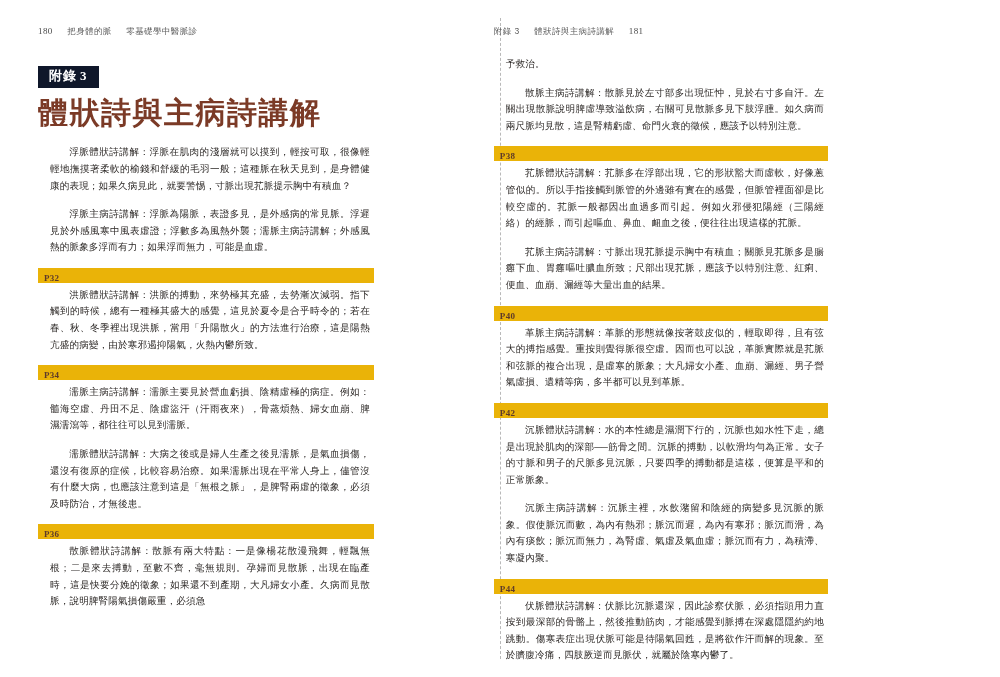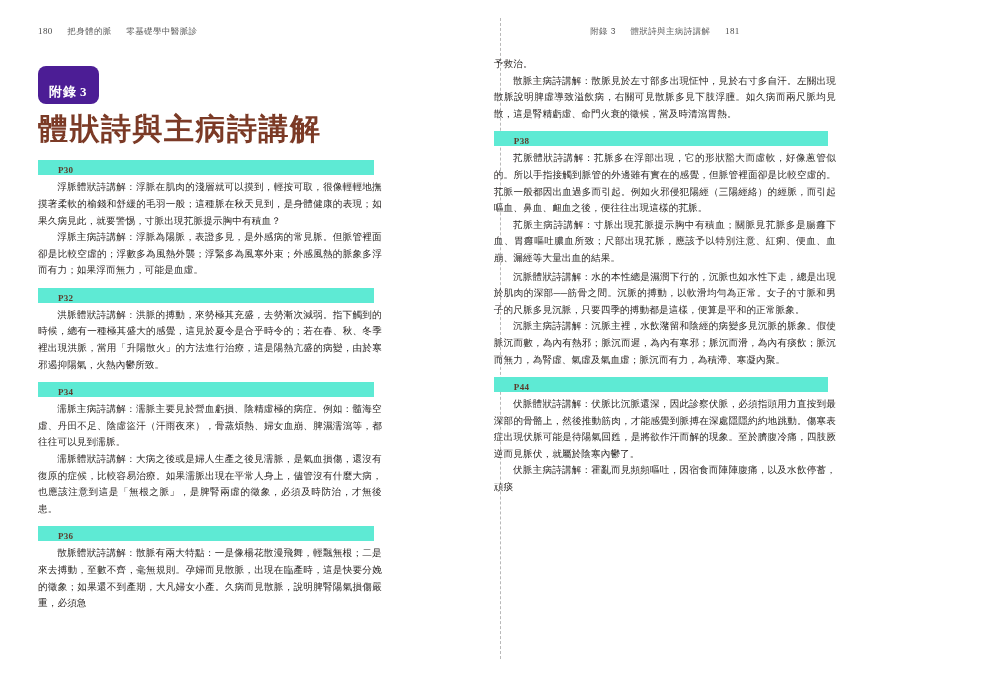--- a/index.html
+++ b/index.html
@@ -41,81 +41,81 @@
   .runhead {
     font-family: "Liberation Sans", "DejaVu Sans", sans-serif;
     font-size: 8.5px;
     color: #5c5c5c;
     letter-spacing: .4px;
     white-space: nowrap;
     height: 14px;
     line-height: 14px;
   }
   .runhead-left  { text-align: left; }
-  .runhead-right { text-align: center; }
+  .runhead-right { text-align: left; }
   .runhead .folio {
     font-family: "Liberation Serif", serif;
     font-size: 9px;
     color: #4a4a4a;
   }
   .runhead .sep { display: inline-block; width: 9px; }
 
   
   .title-block { margin-top: 28px; margin-bottom: 14px; }
   .badge {
     display: inline-block;
-    background: #4c1d95;
+    background: #0f172a;
     color: #ffffff;
     font-size: 13px;
     font-weight: bold;
     letter-spacing: 1px;
-    padding: 19px 11px 4px 11px;
-    border-radius: 8px;
+    padding: 3px 11px 4px 11px;
+    border-radius: 0;
     line-height: 1.15;
   }
   .badge .num {
     font-family: "Liberation Serif", serif;
     font-size: 13px;
     padding-left: 3px;
   }
   .appendix-title {
     margin-top: 7px;
     font-size: 30px;
     font-weight: bold;
     color: #7b3a26;
     letter-spacing: 1.5px;
     line-height: 1.18;
     white-space: nowrap;
   }
 
   
   .section { margin-bottom: 2px; }
   .section-bar {
-    background: #5eead4;
+    background: #eab308;
     height: 15px;
     line-height: 15px;
-    padding-left: 20px;
+    padding-left: 6px;
     margin: 9px 8px 4px 0;
   }
   .section-bar-label {
     font-family: "Liberation Serif", "DejaVu Serif", serif;
     font-size: 9px;
     font-weight: bold;
     color: #5d3a2a;
     letter-spacing: .3px;
   }
 
   
   .para {
     font-size: 9.6px;
     line-height: 16.6px;
     text-align: justify;
     text-justify: inter-ideograph;
     text-indent: 2em;
-    margin: 0;
+    margin: 12px;
     color: #2b2725;
     letter-spacing: .12px;
   }
   .para + .para { margin-top: 0px; }
   .para.noindent { text-indent: 0; }
   .flow > .para:first-child { margin-top: 0; }
 </style>
 </head>
 <body>
 
@@ -134,26 +134,23 @@
     </div>
 
     <div class="title-block">
       <div class="badge">
         <span>附錄</span><span class="num">3</span>
       </div>
       <div class="appendix-title">體狀詩與主病詩講解</div>
     </div>
 
     <div class="section">
-      <div class="section-bar">
-        <span class="section-bar-label">P30</span>
-      </div>
       <div class="flow">
         <p class="para">浮脈體狀詩講解：浮脈在肌肉的淺層就可以摸到，輕按可取，很像輕輕地撫摸著柔軟的榆錢和舒緩的毛羽一般；這種脈在秋天見到，是身體健康的表現；如果久病見此，就要警惕，寸脈出現芤脈提示胸中有積血？</p>
-        <p class="para">浮脈主病詩講解：浮脈為陽脈，表證多見，是外感病的常見脈。但脈管裡面卻是比較空虛的；浮數多為風熱外襲；浮緊多為風寒外束；外感風熱的脈象多浮而有力；如果浮而無力，可能是血虛。</p>
+        <p class="para">浮脈主病詩講解：浮脈為陽脈，表證多見，是外感病的常見脈。浮遲見於外感風寒中風表虛證；浮數多為風熱外襲；濡脈主病詩講解；外感風熱的脈象多浮而有力；如果浮而無力，可能是血虛。</p>
       </div>
     </div>
 
     <div class="section">
       <div class="section-bar">
         <span class="section-bar-label">P32</span>
       </div>
       <div class="flow">
         <p class="para">洪脈體狀詩講解：洪脈的搏動，來勢極其充盛，去勢漸次減弱。指下觸到的時候，總有一種極其盛大的感覺，這見於夏令是合乎時令的；若在春、秋、冬季裡出現洪脈，當用「升陽散火」的方法進行治療，這是陽熱亢盛的病變，由於寒邪遏抑陽氣，火熱內鬱所致。</p>
       </div>
@@ -186,35 +183,46 @@
       <span>附錄</span>
       <span>3</span>
       <span class="sep"></span>
       <span>體狀詩與主病詩講解</span>
       <span class="sep"></span>
       <span class="folio">181</span>
     </div>
 
     <div class="flow" style="margin-top:18px;">
       <p class="para noindent">予救治。</p>
-      <p class="para">散脈主病詩講解：散脈見於左寸部多出現怔忡，見於右寸多自汗。左關出現散脈說明脾虛導致溢飲病，右關可見散脈多見下肢浮腫。如久病而兩尺脈均見散，這是腎精虧虛、命門火衰的徵候，當及時清瀉胃熱。</p>
+      <p class="para">散脈主病詩講解：散脈見於左寸部多出現怔忡，見於右寸多自汗。左關出現散脈說明脾虛導致溢飲病，右關可見散脈多見下肢浮腫。如久病而兩尺脈均見散，這是腎精虧虛、命門火衰的徵候，應該予以特別注意。</p>
     </div>
 
     <div class="section">
       <div class="section-bar">
         <span class="section-bar-label">P38</span>
       </div>
       <div class="flow">
         <p class="para">芤脈體狀詩講解：芤脈多在浮部出現，它的形狀豁大而虛軟，好像蔥管似的。所以手指接觸到脈管的外邊雖有實在的感覺，但脈管裡面卻是比較空虛的。芤脈一般都因出血過多而引起。例如火邪侵犯陽經（三陽經絡）的經脈，而引起嘔血、鼻血、衄血之後，便往往出現這樣的芤脈。</p>
         <p class="para">芤脈主病詩講解：寸脈出現芤脈提示胸中有積血；關脈見芤脈多是腸癰下血、胃癰嘔吐膿血所致；尺部出現芤脈，應該予以特別注意、紅痢、便血、血崩、漏經等大量出血的結果。</p>
       </div>
     </div>
 
-
-    <div class="section">
+    <div class="section">
+      <div class="section-bar">
+        <span class="section-bar-label">P40</span>
+      </div>
+      <div class="flow">
+        <p class="para">革脈主病詩講解：革脈的形態就像按著鼓皮似的，輕取即得，且有弦大的搏指感覺。重按則覺得脈很空虛。因而也可以說，革脈實際就是芤脈和弦脈的複合出現，是虛寒的脈象；大凡婦女小產、血崩、漏經、男子營氣虛損、遺精等病，多半都可以見到革脈。</p>
+      </div>
+    </div>
+
+    <div class="section">
+      <div class="section-bar">
+        <span class="section-bar-label">P42</span>
+      </div>
       <div class="flow">
         <p class="para">沉脈體狀詩講解：水的本性總是濕潤下行的，沉脈也如水性下走，總是出現於肌肉的深部──筋骨之間。沉脈的搏動，以軟滑均勻為正常。女子的寸脈和男子的尺脈多見沉脈，只要四季的搏動都是這樣，便算是平和的正常脈象。</p>
         <p class="para">沉脈主病詩講解：沉脈主裡，水飲潴留和陰經的病變多見沉脈的脈象。假使脈沉而數，為內有熱邪；脈沉而遲，為內有寒邪；脈沉而滑，為內有痰飲；脈沉而無力，為腎虛、氣虛及氣血虛；脈沉而有力，為積滯、寒凝內聚。</p>
       </div>
     </div>
 
     <div class="section">
       <div class="section-bar">
         <span class="section-bar-label">P44</span>
       </div>

